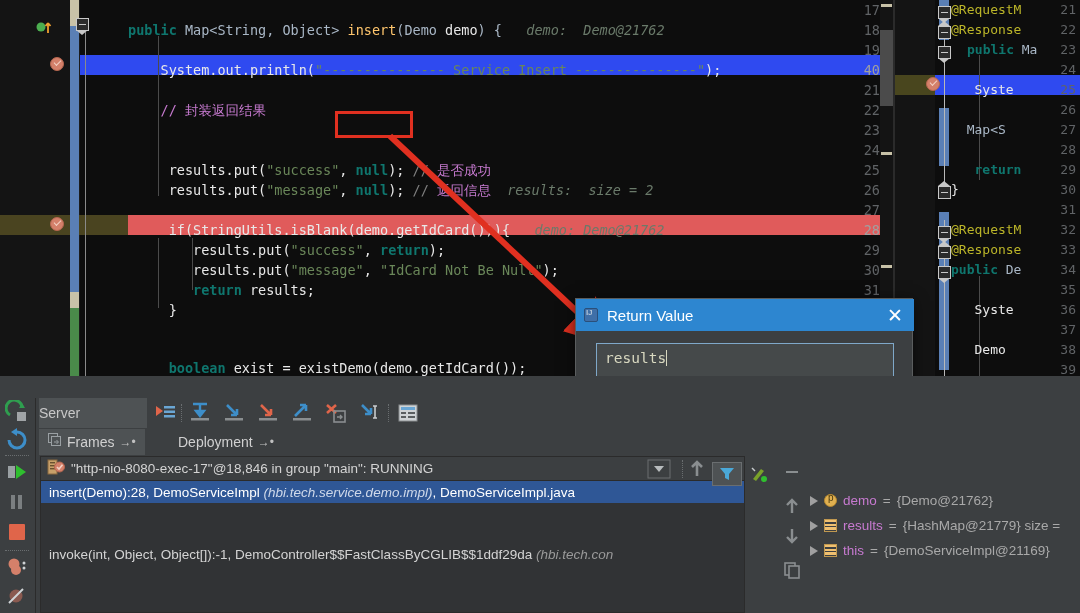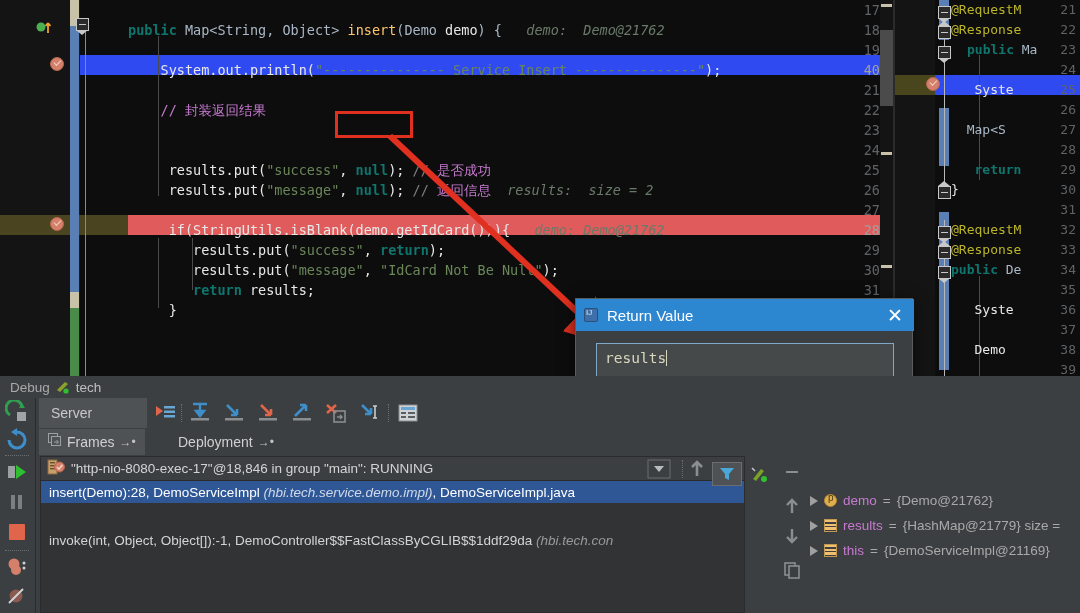--- a/index.html
+++ b/index.html
@@ -103,21 +103,21 @@
   .dbg-tech { color:#bfbfbf; font-size:13.5px; }
   .bug-icon { width:16px; height:14px; position:relative; }
 
   .dbg-sidebar { position:absolute; left:0; top:22px; width:36px; height:215px; background:#3c3f41; border-right:1px solid #2b2b2b;}
   .sb-btn { position:absolute; left:5px; width:26px; height:26px; }
 
   .dbg-body { position:absolute; left:36px; top:22px; width:1044px; height:215px; background:#3c3f41; }
 
   .toolbar-row { position:absolute; left:0; top:0; width:1044px; height:30px; }
   .tab-server { position:absolute; left:3px; top:0px; width:108px; height:30px; background:#4e5254;
-      display:flex; align-items:center; padding-left:12px; }
+      display:flex; align-items:center; }
   .tab-server span { color:#c8c8c8; font-size:14px; }
   .tb-sep { position:absolute; top:6px; width:1px; height:18px; border-left:1px dotted #6a6e70; }
   .tb-ico { position:absolute; top:4px; width:24px; height:22px; }
 
   .tabs2-row { position:absolute; left:0; top:30px; width:1044px; height:28px; }
   .tab2 { position:absolute; top:1px; height:26px; display:flex; align-items:center; padding:0 9px; gap:5px;}
   .tab2 span.lbl { color:#d0d0d0; font-size:14px; }
   .tab2.active { background:#4e5254; }
 
   .frames-area { position:absolute; left:4px; top:58px; width:705px; height:157px; background:#313335; border:1px solid #2b2b2b; }
@@ -210,20 +210,21 @@
         <div class="codeline" style="top: 242px;">        <span class="white">results.put(</span><span class="str">"success"</span><span class="white">, </span><span class="kw">return</span><span class="white">);</span></div>
         <div class="ln" style="top: 262px;">30</div>
         <div class="codeline" style="top: 262px;">        <span class="white">results.put(</span><span class="str">"message"</span><span class="white">, </span><span class="str">"IdCard Not Be Null"</span><span class="white">);</span></div>
         <div class="ln" style="top: 282px;">31</div>
         <div class="codeline" style="top: 282px;">        <span class="kw">return</span> <span class="white">results;</span></div>
         <div class="ln" style="top: 302px;">32</div>
         <div class="codeline" style="top: 302px;">     <span class="white">}</span></div>
         <div class="ln" style="top: 322px;">33</div>
         <div class="ln" style="top: 342px;">34</div>
         <div class="ln" style="top: 360px;">35</div>
+        <div class="codeline" style="top: 360px;">     <span class="kw">boolean</span> <span class="white">exist = existDemo(demo.getIdCard());</span></div>
       </div>
 
     <div class="markerbar">
       <div class="mb-thumb" style="top:30px;height:76px;"></div>
       <div class="mb-tick" style="top:4px;height:3px;background:#c8c2a8;"></div>
       <div class="mb-tick" style="top:152px;height:3px;background:#c8c2a8;"></div>
       <div class="mb-tick" style="top:265px;height:3px;background:#c8c2a8;"></div>
     </div>
 
     <div class="divider-v"></div>
@@ -310,30 +311,20 @@
     <div class="dlg-input">
       <span class="dlg-input-text"><span>results</span><i class="caret"></i></span>
     </div>
     <div class="dlg-help">?</div>
     <div class="dlg-btn dlg-ok">OK</div>
     <div class="dlg-btn dlg-cancel">Cancel</div>
   </div>
 
   <div class="debug-panel">
 
-    <div class="dbg-header">
-      <span class="dbg-header-text">Debug</span>
-      <span class="bug-icon">
-        <svg width="16" height="14" viewBox="0 0 16 14">
-            <path d="M2 10 L10 2 L13 4 L5 12 Z" fill="#8aa22a"></path>
-            <circle cx="11" cy="11" r="2.6" fill="#2fbf2f"></circle>
-          </svg>
-      </span>
-      <span class="dbg-tech">tech</span>
-    </div>
 
     <div class="dbg-sidebar">
       <div class="sb-btn" style="top:2px;">
         <svg width="24" height="24" viewBox="0 0 24 24">
             <path d="M5 15 A8 8 0 1 1 17 7" stroke="#2f9e4f" stroke-width="3" fill="none"></path>
             <path d="M17 3 L20 8 L14 8 Z" fill="#2f9e4f"></path>
             <rect x="12" y="12" width="9" height="9" fill="#a0a4a6"></rect>
           </svg>
       </div>
       <div class="sb-btn" style="top:30px;">
@@ -489,21 +480,21 @@
           <span class="thread-ctrl" style="left:671px;width:22px;">
             <svg width="20" height="20" viewBox="0 0 20 20">
                 <path d="M10 3 L10 17 M5 12 L10 17 L15 12" stroke="#3d8ec9" stroke-width="2.6" fill="none"></path>
               </svg>
           </span>
         </div>
 
         <div class="frame-row sel" style="top:24px;">
           <span class="frame-txt"><span>insert(Demo):28, DemoServiceImpl </span><i>(hbi.tech.service.demo.impl)</i><span>, DemoServiceImpl.java</span></span>
         </div>
-        <div class="frame-row" style="top:72px;">
+        <div class="frame-row" style="top:86px;">
           <span class="frame-txt"><span>invoke(int, Object, Object[]):-1, DemoController$$FastClassByCGLIB$$1ddf29da </span><i>(hbi.tech.con</i></span>
         </div>
 
       </div>
 
       <div style="position:absolute;left:676px;top:64px;width:30px;height:24px;background:#4e5254;border:1px solid #6a6e70;display:flex;align-items:center;justify-content:center;">
         <svg width="18" height="18" viewBox="0 0 18 18">
             <path d="M2 3 L16 3 L11 9 L11 15 L7 13 L7 9 Z" fill="#4aa8d8"></path>
           </svg>
       </div>

